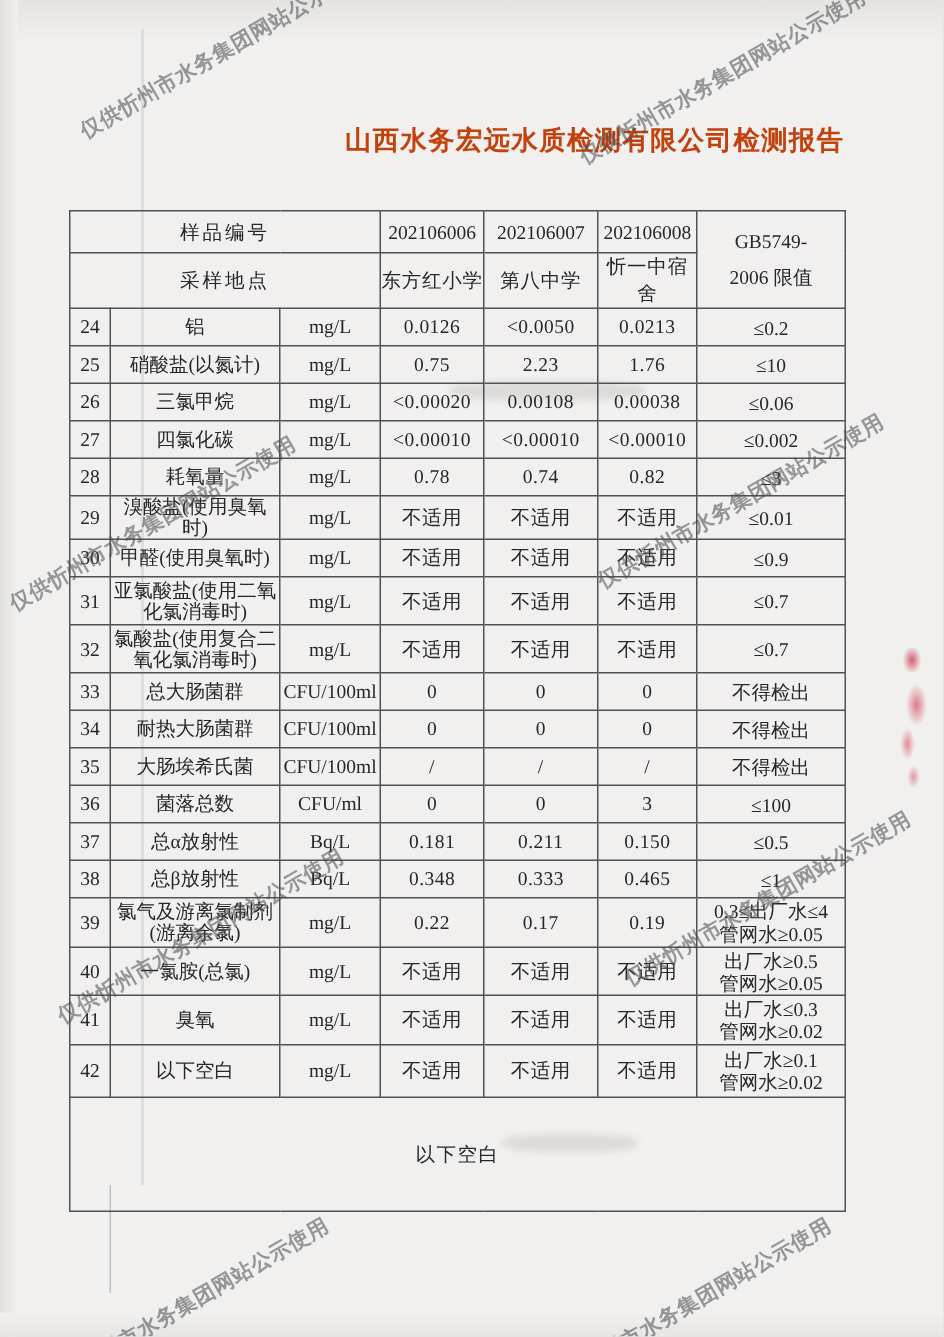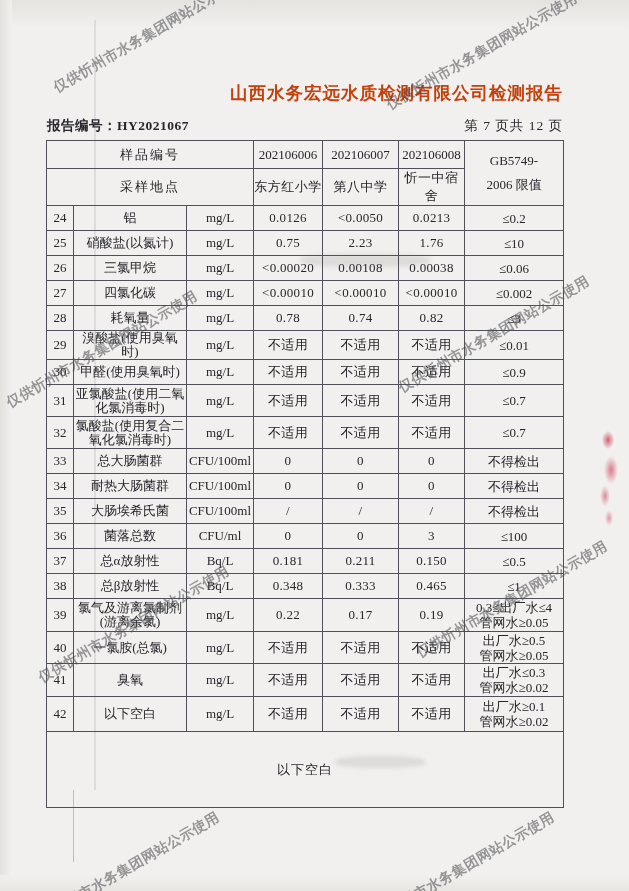--- a/index.html
+++ b/index.html
@@ -86,24 +86,20 @@
   <div class="edge-top"></div>
   <div class="edge-left"></div>
   <div class="edge-bottom"></div>
   <div class="vline-a"></div>
   <div class="vline-b"></div>
   <div class="smudge sm1"></div>
   <div class="smudge sm2"></div>
 
   <h1 class="title">山西水务宏远水质检测有限公司检测报告</h1>
 
-  <div class="meta">
-    <span class="rno">报告编号：HY2021067</span>
-    <span class="pind">第 7 页共 12 页</span>
-  </div>
 
   <table class="report">
     <colgroup>
       <col style="width:27px">
         <col style="width:113px">
         <col style="width:67px">
       <col style="width:69px">
         <col style="width:76px">
         <col style="width:66px">
       <col style="width:99px">

